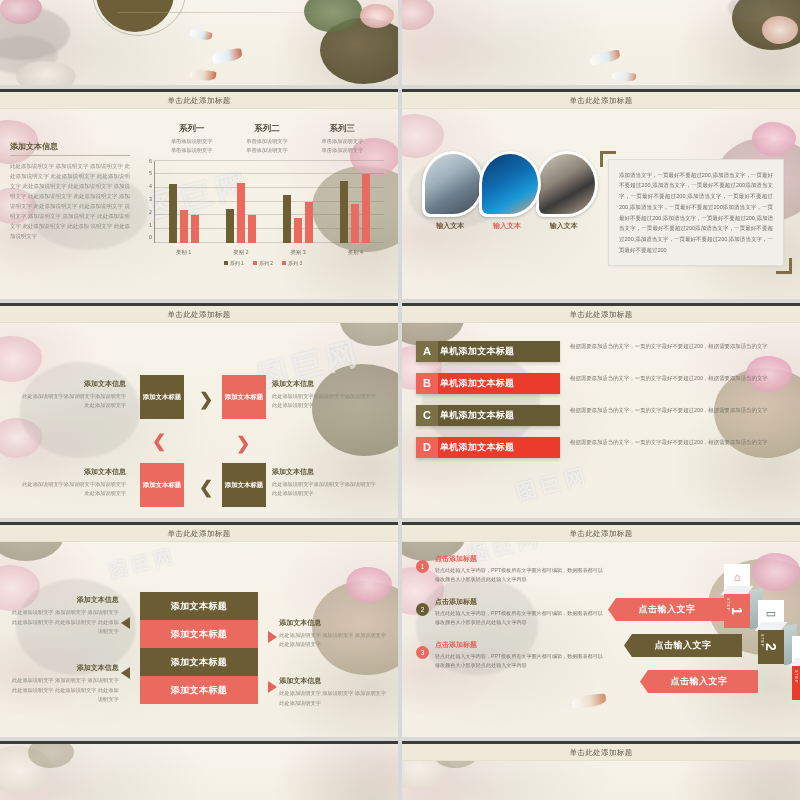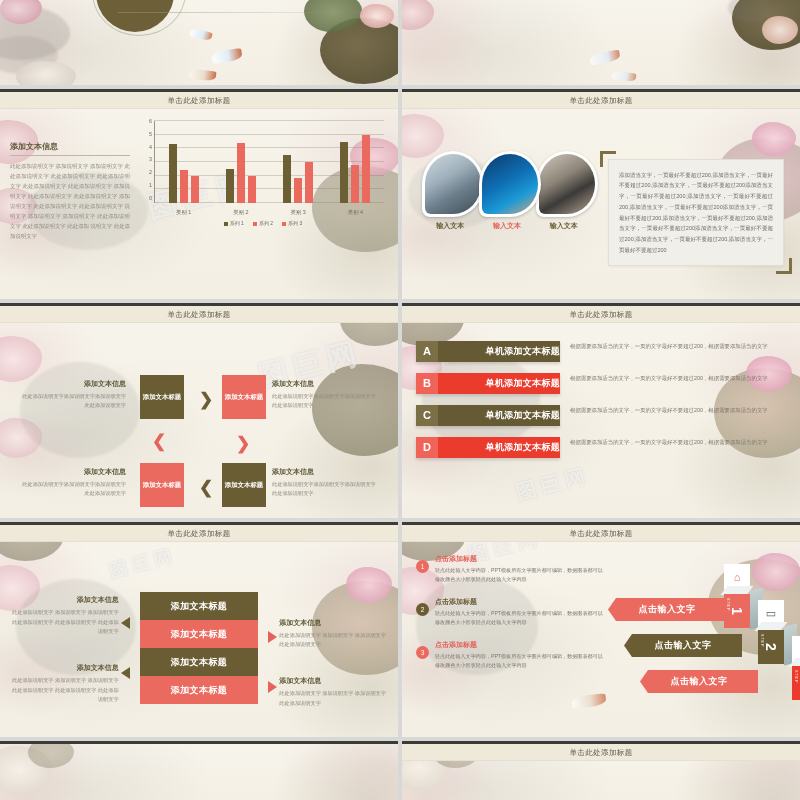--- a/index.html
+++ b/index.html
@@ -158,21 +158,21 @@
   .cytxt h5 { font-size:7px; font-weight:bold; color:#5f5838; margin-bottom:3px; }
   .cytxt p { font-size:5.2px; line-height:1.8; color:#8d8a80; }
   .cytxt.r { text-align:right; }
   .chev { position:absolute; font-size:17px; font-weight:bold; line-height:1; }
 
   
   .abcd { padding:18px 14px 0 14px; }
   .arow { display:flex; align-items:flex-start; margin-bottom:11px; }
   .abar { display:flex; align-items:center; height:21px; width:144px; box-shadow:0 2px 3px rgba(0,0,0,.14); }
   .aletter { width:22px; text-align:center; font-size:11px; font-weight:bold; color:#fff; height:100%; line-height:21px; }
-  .atitle { flex:1; font-size:9px; font-weight:bold; color:#fff; padding-left:2px; letter-spacing:.3px;text-align:right; }
+  .atitle { flex:1; font-size:9px; font-weight:bold; color:#fff; padding-left:2px; letter-spacing:.3px; }
   .bar-brown { background:#655a33; } .bar-brown .aletter { background:#7b6f45; }
   .bar-red { background:#ea3b2c; } .bar-red .aletter { background:#f06358; }
   .adesc { flex:1; padding-left:10px; font-size:5.4px; line-height:2.1; color:#7a766c; }
 
   
   .stack { display:flex; height:100%; align-items:center; padding:0 12px; }
   .st-col { width:112px; }
   .st-col h5 { font-size:7px; font-weight:bold; color:#5f5838; margin-bottom:3px; }
   .st-col p { font-size:5.2px; line-height:1.85; color:#8d8a80; }
   .st-mid { width:124px; margin:0 8px; }
@@ -288,20 +288,37 @@
       <span>单击此处添加标题</span>
     </div>
     <div class="wm">图巨网</div>
     <div class="body s3">
       <div class="s3-left">
         <h4>添加文本信息</h4>
         <div class="rule"></div>
         <p>此处添加说明文字 添加说明文字 添加说明文字 此处添加说明文字 此处添加说明文字 此处添加说明文字 此处添加说明文字 此处添加说明文字 添加说明文字 此处添加说明文字 此处添加说明文字 添加说明文字 此处添加说明文字 此处添加说明文字 说明文字 添加说明文字 添加说明文字 此处添加说明文字 此处添加说明文字 此处添加 说明文字 此处添加说明文字</p>
       </div>
       <div class="s3-right">
+        <div class="ser-heads">
+          <div class="ser">
+            <b>系列一</b>
+            <i>单击添加说明文字</i>
+            <i>单击添加说明文字</i>
+          </div>
+          <div class="ser">
+            <b>系列二</b>
+            <i>单击添加说明文字</i>
+            <i>单击添加说明文字</i>
+          </div>
+          <div class="ser">
+            <b>系列三</b>
+            <i>单击添加说明文字</i>
+            <i>单击添加说明文字</i>
+          </div>
+        </div>
         <div class="plot">
           <div class="yaxis" id="yaxis">
               <span>6</span>
               <span>5</span>
               <span>4</span>
               <span>3</span>
               <span>2</span>
               <span>1</span>
               <span>0</span>
             </div>

